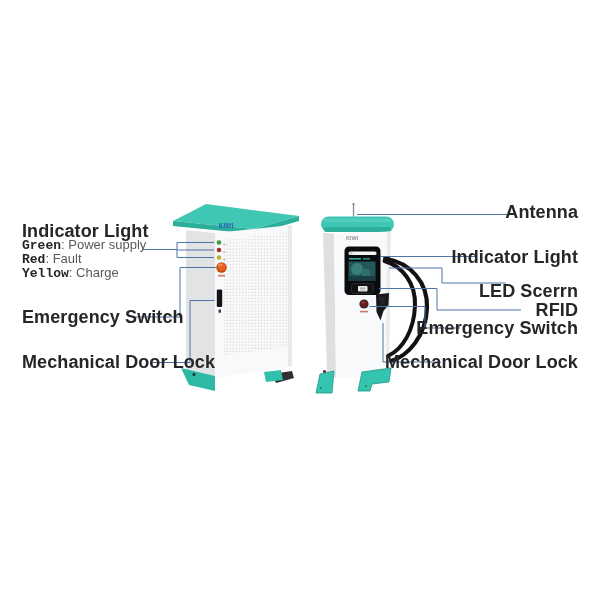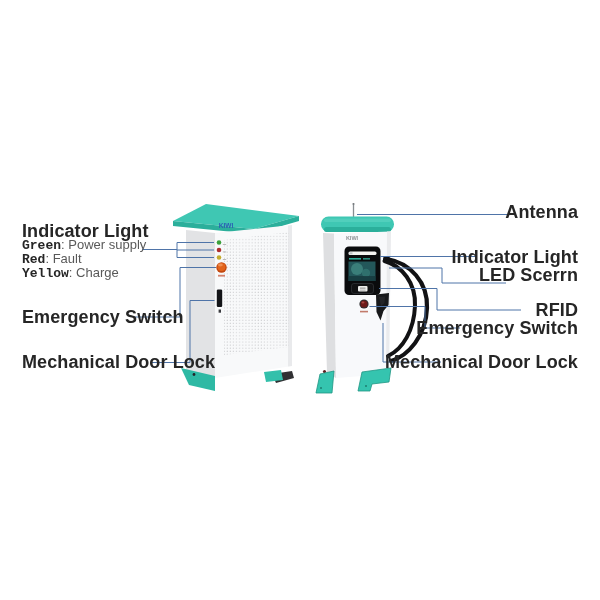--- a/index.html
+++ b/index.html
@@ -156,18 +156,18 @@
   </div>
   <div class="legend" style="top:266px;">
     <span class="key">Yellow</span><span class="desc">: Charge</span>
   </div>
 
   <div class="lbl lbl-left" style="top:310px;">Emergency Switch</div>
   <div class="lbl lbl-left" style="top:355px;">Mechanical Door Lock</div>
 
   <div class="lbl lbl-right" style="top:205px;">Antenna</div>
   <div class="lbl lbl-right" style="top:250px;">Indicator Light</div>
-  <div class="lbl lbl-right" style="top:268px;">LED Scerrn</div>
+  <div class="lbl lbl-right" style="top:284px;">LED Scerrn</div>
   <div class="lbl lbl-right" style="top:303px;text-align:center;">RFID</div>
   <div class="lbl lbl-right" style="top:321px;">Emergency Switch</div>
   <div class="lbl lbl-right" style="top:355px;">Mechanical Door Lock</div>
 
 </div>
 
 </body></html>

